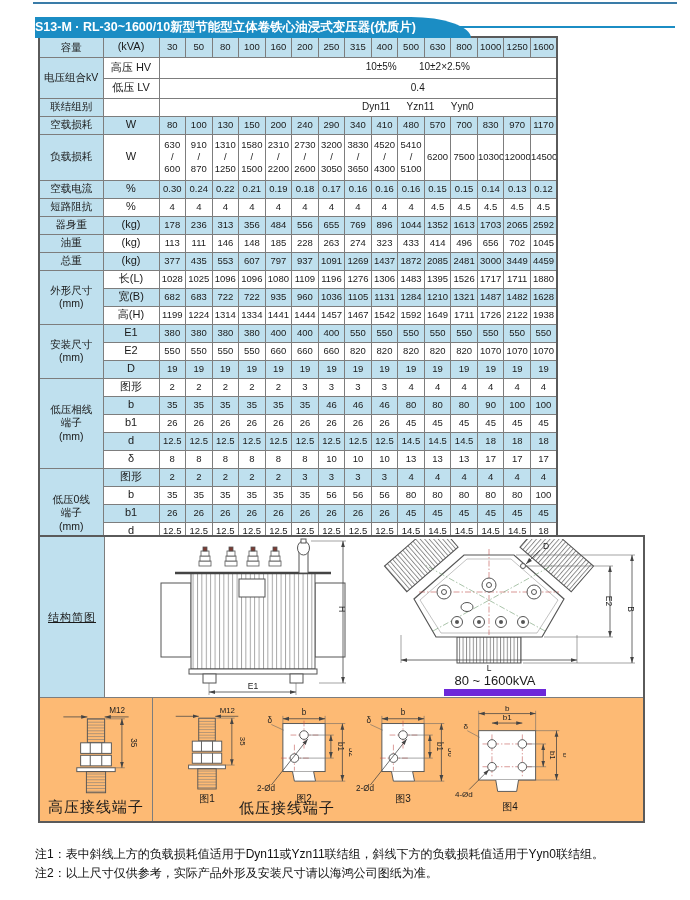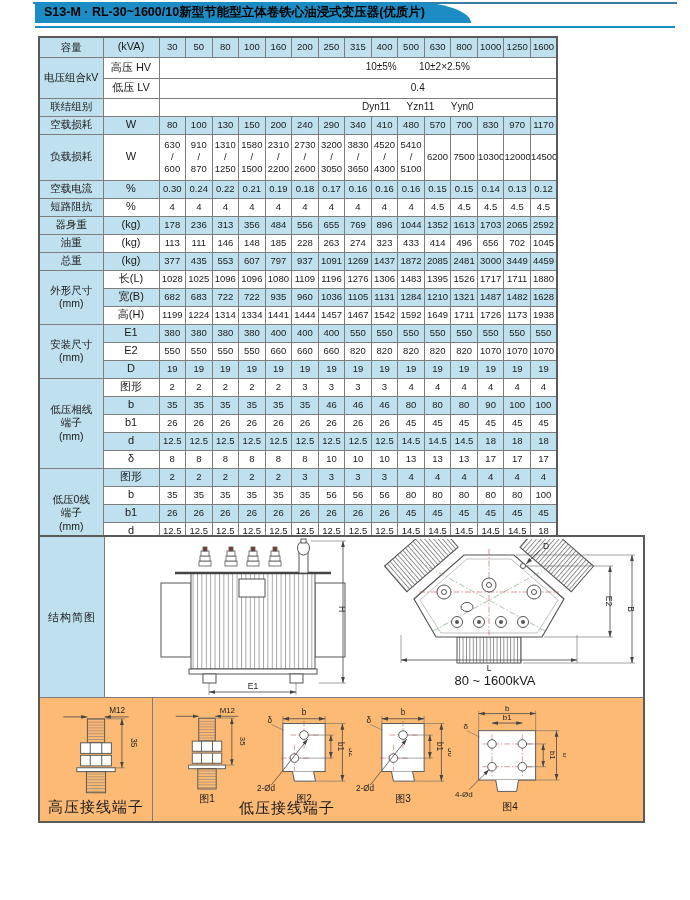--- a/index.html
+++ b/index.html
@@ -1,44 +1,44 @@
 <!DOCTYPE html>
 <html><head>
 <meta charset="utf-8">
 <style>
   html,body{margin:0;padding:0;background:#fff;}
   .page{position:relative;width:690px;height:900px;background:#fff;overflow:hidden;
         font-family:"Liberation Sans","DejaVu Sans",sans-serif;color:#1a1a1a;}
   .top-rule{position:absolute;left:33px;top:2px;width:644px;height:2px;background:#3a7ca8;}
-  .ribbon{position:absolute;left:35px;top:2px;width:436px;height:21px;background:#1b8dc4;
-          border-top-right-radius:60px 21px;color:#000000;font-size:12.5px;font-weight:bold;
-          line-height:21px;padding-left:9px;box-sizing:border-box;white-space:nowrap;z-index:2;}
+  .ribbon{position:absolute;left:35px;top:17px;width:436px;height:21px;background:#1b8dc4;
+          border-top-right-radius:60px 21px;color:#ffffff;font-size:12.5px;font-weight:bold;
+          line-height:21px;box-sizing:border-box;white-space:nowrap;z-index:2;}
   .ribbon-line{position:absolute;left:35px;top:26px;width:640px;height:2px;background:#1b8dc4;z-index:1;}
 
   table.spec{position:absolute;left:38px;top:36px;width:520px;border-collapse:collapse;
              table-layout:fixed;font-size:9.5px;border:2px solid #5a5a5a;}
   table.spec td{border:1px solid #7d7d7d;text-align:center;vertical-align:middle;padding:0;
                 overflow:hidden;background:#fff;height:17px;line-height:1.05;}
   table.spec tr.shade td{background:#bfe0ee;}
   table.spec td.lbl{background:#bfe0ee !important;font-size:10.5px;line-height:1.25;}
   table.spec td.unit{font-size:11px;white-space:nowrap;}
   table.spec td.span{text-align:center;padding-left:120px;white-space:pre;font-size:10px;}
   .frac{display:flex;flex-direction:column;align-items:center;line-height:12px;font-size:9.5px;}
 
   .bbox{position:absolute;left:38px;top:535px;width:607px;border:2px solid #5a5a5a;box-sizing:border-box;}
   .brow{display:flex;align-items:stretch;}
   .drow{height:160px;border-bottom:1px solid #7d7d7d;}
   .trow{height:123px;}
   .blbl{width:64px;flex:0 0 64px;background:#bfe0ee;display:flex;align-items:center;justify-content:center;
-        font-size:11px;letter-spacing:1px;border-right:1px solid #7d7d7d;}
+        font-size:11px;letter-spacing:1px;border-right:1px solid #7d7d7d;text-decoration:underline;}
   .bcontent{position:relative;flex:1;background:#fff;}
   .el-svg{position:absolute;left:48px;top:0px;}
   .tv-svg{position:absolute;left:242px;top:2px;}
   .sd-caption{position:absolute;left:242px;top:136px;width:296px;text-align:center;font-size:13px;}
-  .sd-caption span{display:inline-block;border-bottom:7px solid #6d28d9;padding:0 10px 17px 10px;}
+  .sd-caption span{display:inline-block;border-bottom:7px solid #6d28d9;padding:0 10px 1px 10px;}
 
   .tcell{background:#fdba74;box-sizing:border-box;position:relative;}
   .tcell.hv{width:113px;flex:0 0 113px;border-right:1px solid #7d7d7d;text-align:center;padding-top:6px;}
   .tcell.lv{flex:1;display:flex;align-items:flex-start;padding:6px 2px 0 8px;gap:3px;}
   .tcap{font-size:15px;letter-spacing:1px;}
   .hv .tcap{position:absolute;left:0;right:0;bottom:4px;}
   .lvcap{position:absolute;left:86px;bottom:3px;}
   .fig{display:flex;flex-direction:column;align-items:center;}
   .figlab{font-size:10px;margin-top:-1px;}
 
@@ -354,21 +354,21 @@
           <td>1334</td>
           <td>1441</td>
           <td>1444</td>
           <td>1457</td>
           <td>1467</td>
           <td>1542</td>
           <td>1592</td>
           <td>1649</td>
           <td>1711</td>
           <td>1726</td>
-          <td>1173</td>
+          <td>2122</td>
           <td>1938</td>
         </tr>
         <tr class="shade">
           <td class="lbl" rowspan="3">安装尺寸<br>(mm)</td>
           <td class="unit">E1</td>
           <td>380</td>
           <td>380</td>
           <td>380</td>
           <td>380</td>
           <td>400</td>
@@ -898,13 +898,17 @@
             <text transform="translate(115,54) rotate(90)" text-anchor="middle">b</text>
           </svg>
           <div class="figlab">图4</div>
         </div>
 
         <div class="tcap lvcap">低压接线端子</div>
       </div>
     </div>
   </div>
 
+  <div class="notes">
+    <div>注1：表中斜线上方的负载损耗值适用于Dyn11或Yzn11联结组，斜线下方的负载损耗值适用于Yyn0联结组。</div>
+    <div>注2：以上尺寸仅供参考，实际产品外形及安装尺寸请以海鸿公司图纸为准。</div>
+  </div>
 </div>
 
 </body></html>

